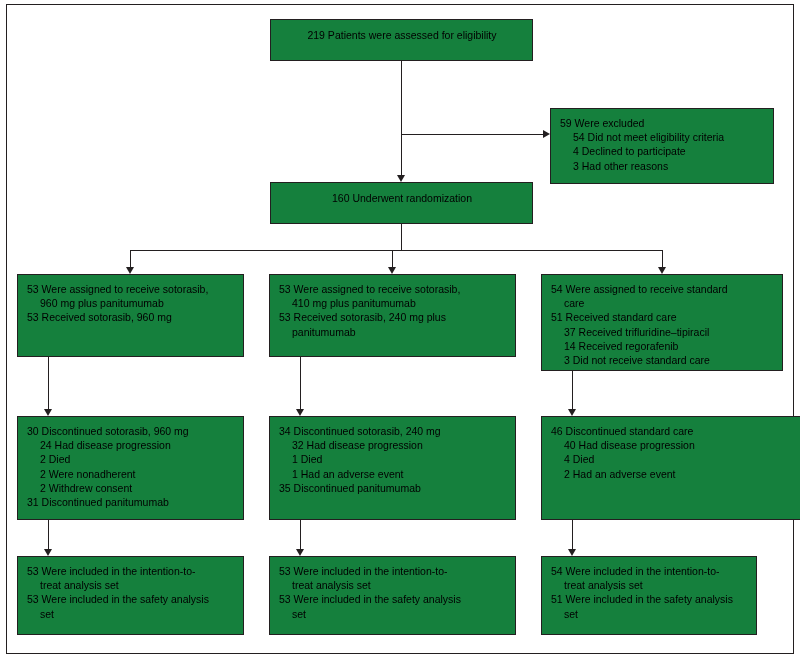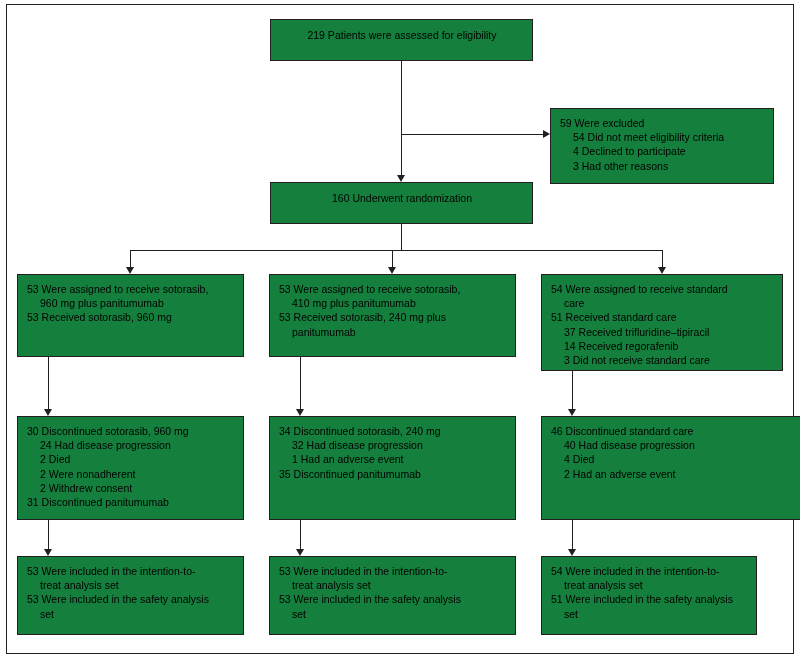--- a/index.html
+++ b/index.html
@@ -115,20 +115,21 @@
     <span class="ln ind1">24 Had disease progression</span>
     <span class="ln ind1">2 Died</span>
     <span class="ln ind1">2 Were nonadherent</span>
     <span class="ln ind1">2 Withdrew consent</span>
     <span class="ln">31 Discontinued panitumumab</span>
   </div>
 
   <div class="box" style="left:269px; top:416px; width:247px; height:104px;">
     <span class="ln">34 Discontinued sotorasib, 240 mg</span>
     <span class="ln ind1">32 Had disease progression</span>
+    <span class="ln ind1">1 Died</span>
     <span class="ln ind1">1 Had an adverse event</span>
     <span class="ln">35 Discontinued panitumumab</span>
   </div>
 
   <div class="box" style="left:541px; top:416px; width:288px; height:104px;">
     <span class="ln">46 Discontinued standard care</span>
     <span class="ln ind1">40 Had disease progression</span>
     <span class="ln ind1">4 Died</span>
     <span class="ln ind1">2 Had an adverse event</span>
   </div>

